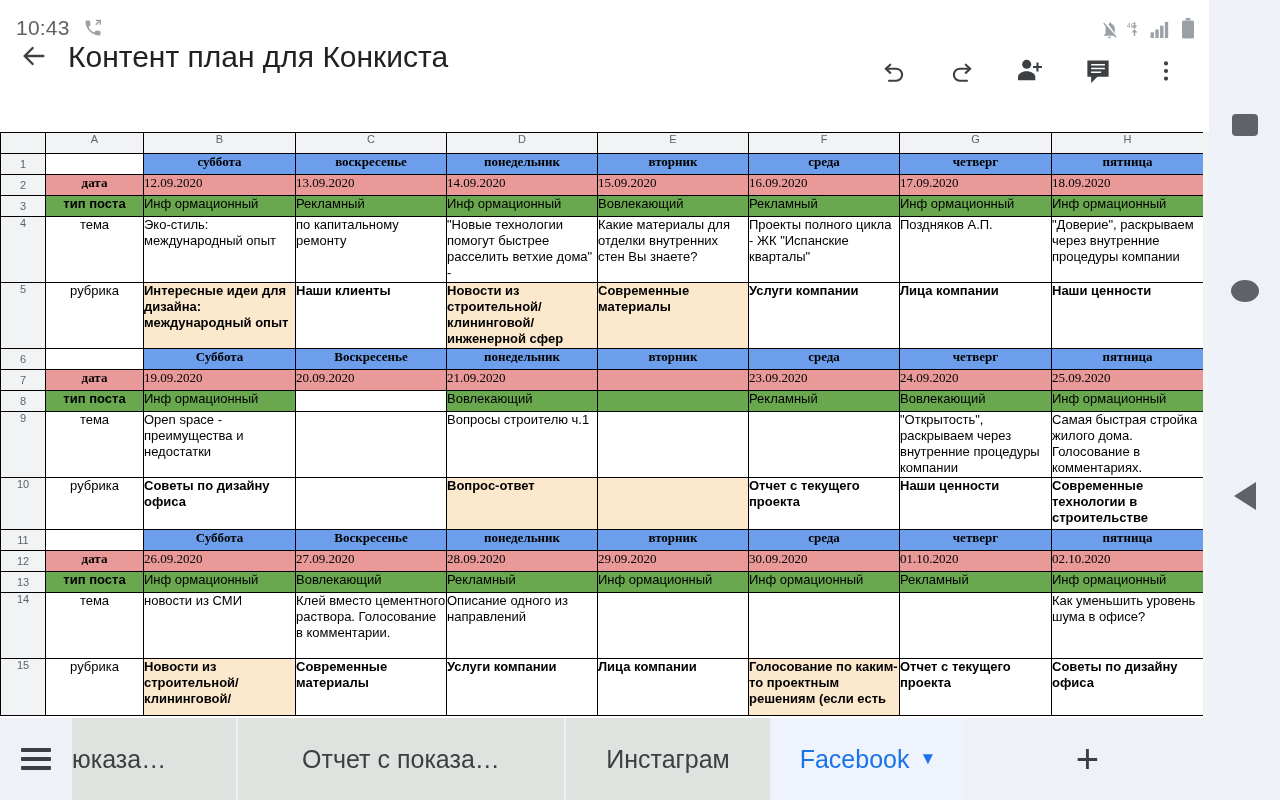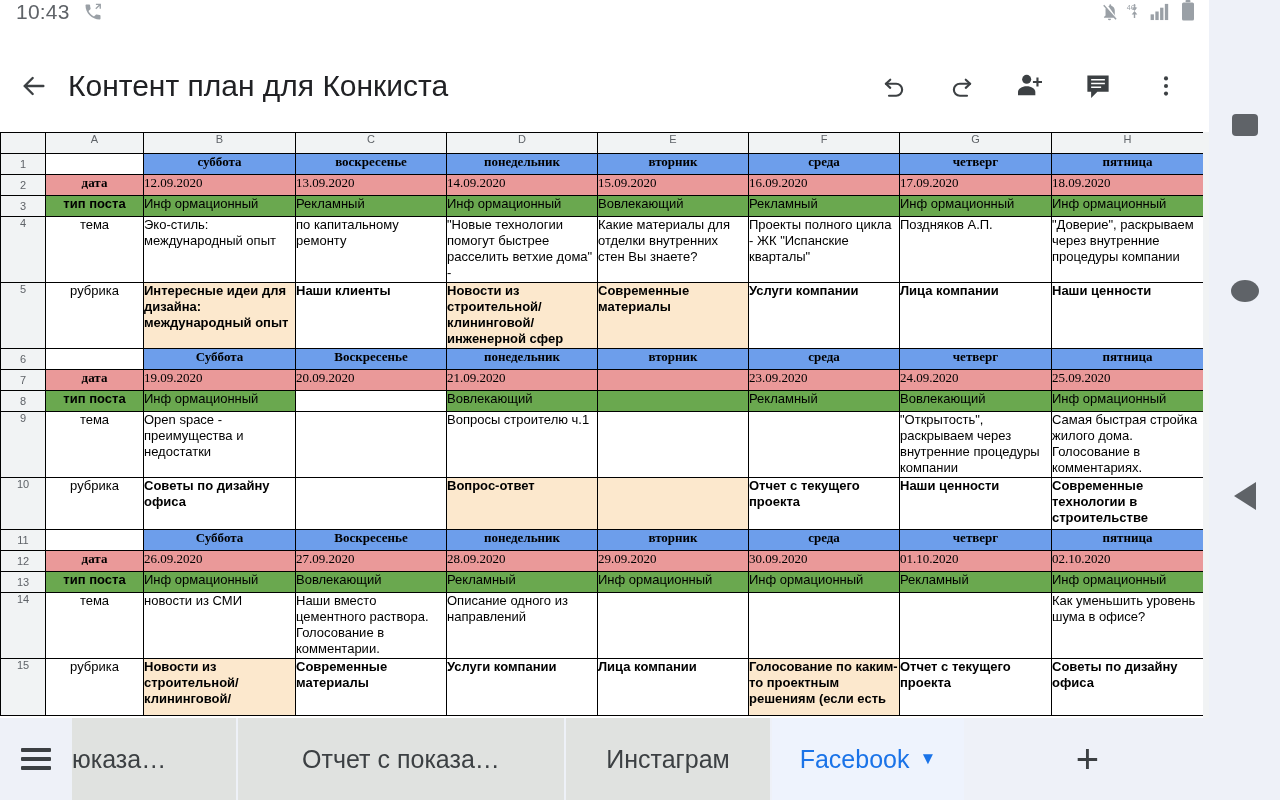--- a/index.html
+++ b/index.html
@@ -7,32 +7,32 @@
     width: 1280px; height: 800px;
     overflow: hidden;
     font-family: "Liberation Sans", sans-serif;
     background: #ffffff;
   }
   #app { position: relative; width: 1280px; height: 800px; background: #fff; }
 
   
   .statusbar {
     position: absolute; top: 0; left: 0; width: 1209px; height: 40px;
-    display: flex; align-items: flex-start; justify-content: space-between;
+    display: flex; align-items: flex-end; justify-content: space-between;
     padding: 0 14px 0 16px; background: #fff;
   }
   .sb-left { display: flex; align-items: center; gap: 13px; }
   .sb-time { font-size: 21px; color: #5f6368; letter-spacing: .2px; }
   .sb-right { display: flex; align-items: center; gap: 7px; }
   .sb-ico { color: #9aa0a6; display: flex; align-items: center; }
 
   
   .appbar {
     position: absolute; top: 40px; left: 0; width: 1209px; height: 92px;
-    display: flex; align-items: center; background: #fff;
+    display: flex; align-items: flex-start; background: #fff;
   }
   .back-btn { width: 68px; display: flex; align-items: center; justify-content: center; color: #3c4043; }
   .doc-title {
     flex: 1; font-size: 30px; color: #202124; font-weight: 400;
     white-space: nowrap; overflow: hidden;
   }
   .appbar-actions { display: flex; align-items: center; gap: 6px; padding-right: 12px; }
   .act { width: 62px; height: 62px; display: flex; align-items: center; justify-content: center; color: #3c4043; }
 
   
@@ -369,21 +369,21 @@
         <td class="cell cl-green">Рекламный</td>
         <td class="cell cl-green">Инф ормационный</td>
         <td class="cell cl-green">Инф ормационный</td>
         <td class="cell cl-green">Рекламный</td>
         <td class="cell cl-green">Инф ормационный</td>
       </tr>
       <tr>
         <td class="rownum" style="height:66px">14</td>
         <td class="label">тема</td>
         <td class="cell">новости из СМИ</td>
-        <td class="cell">Наши вместо цементного раствора. Голосование в комментарии.</td>
+        <td class="cell">Клей вместо цементного раствора. Голосование в комментарии.</td>
         <td class="cell">Описание одного из направлений</td>
         <td class="cell"></td>
         <td class="cell"></td>
         <td class="cell"></td>
         <td class="cell">Как уменьшить уровень шума в офисе?</td>
       </tr>
       <tr>
         <td class="rownum" style="height:57px">15</td>
         <td class="label">рубрика</td>
         <td class="cell b cl-beige">Новости из строительной/ клининговой/</td>

